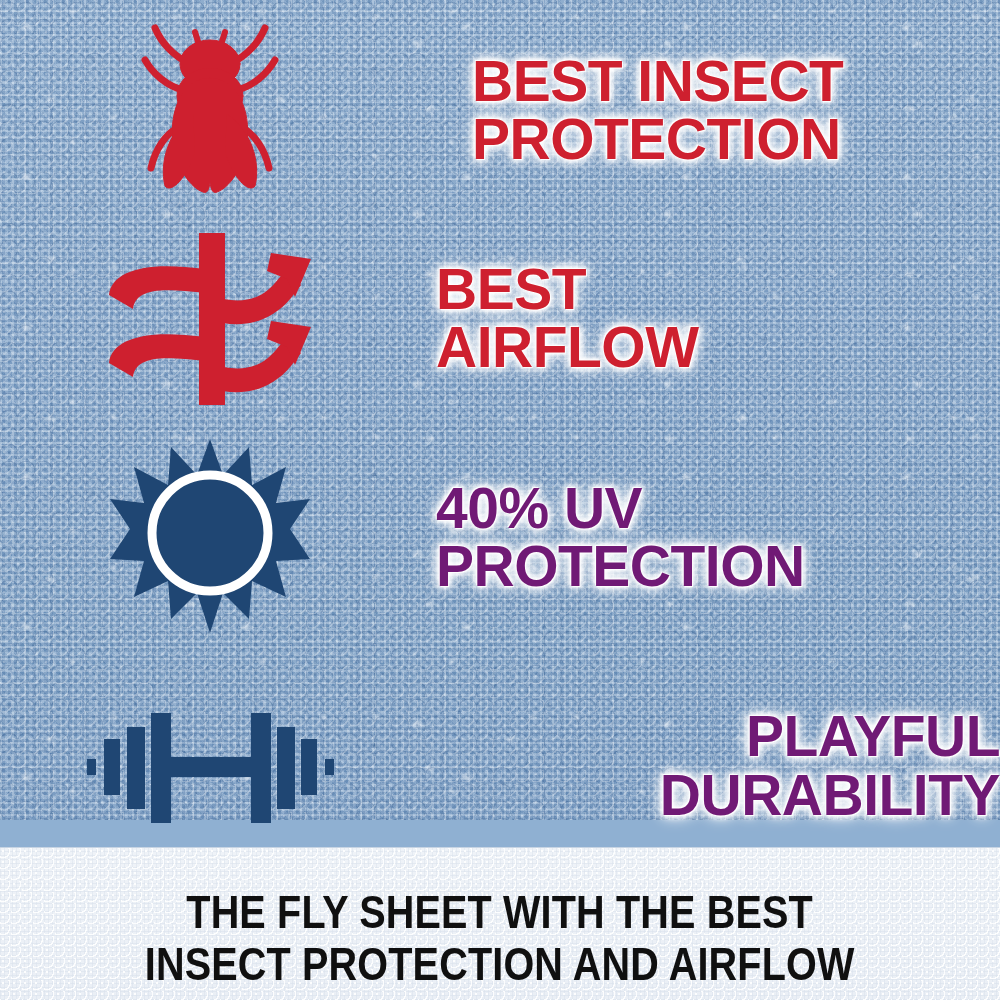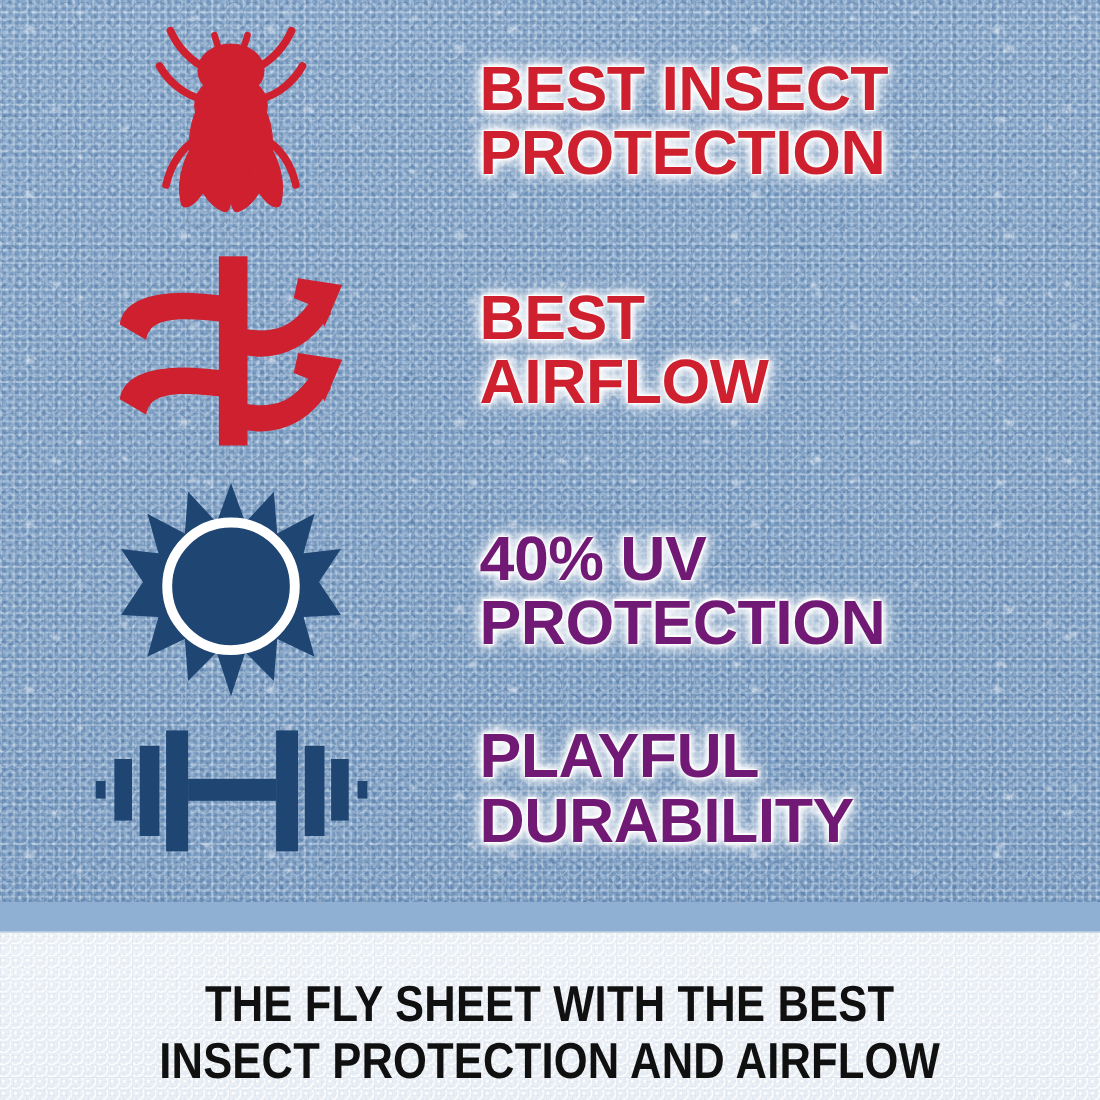--- a/index.html
+++ b/index.html
@@ -85,24 +85,24 @@
     white-space:pre-line;
     text-shadow:
        0 0 6px #ffffff, 0 0 6px #ffffff, 0 0 10px #ffffff,
        0 0 14px rgba(255,255,255,.95), 0 0 18px rgba(255,255,255,.8),
        1px 1px 0 rgba(255,255,255,.9), -1px -1px 0 rgba(255,255,255,.9);
   }
   .feature-text.red  { color:#CE202F; }
   .feature-text.blue { color:#701a75; }
 
   
-  #row-insect   { top:10px;  height:200px; }
+  #row-insect   { top:10px;  height:200px;gap:36px; }
   #row-airflow  { top:218px; height:200px; }
   #row-uv       { top:432px; height:210px; }
-  #row-durable  { top:629px; height:175px; }
+  #row-durable  { top:678px; height:175px;text-align:right; }
 
   #row-insect  .feature-text { font-size:57px; }
   #row-airflow .feature-text { font-size:57px; }
   #row-uv      .feature-text { font-size:57px; }
   #row-durable .feature-text { font-size:57px; }
 
   
   #banner {
     position:absolute;
     left:0; top:847px; width:1000px; height:182px;

